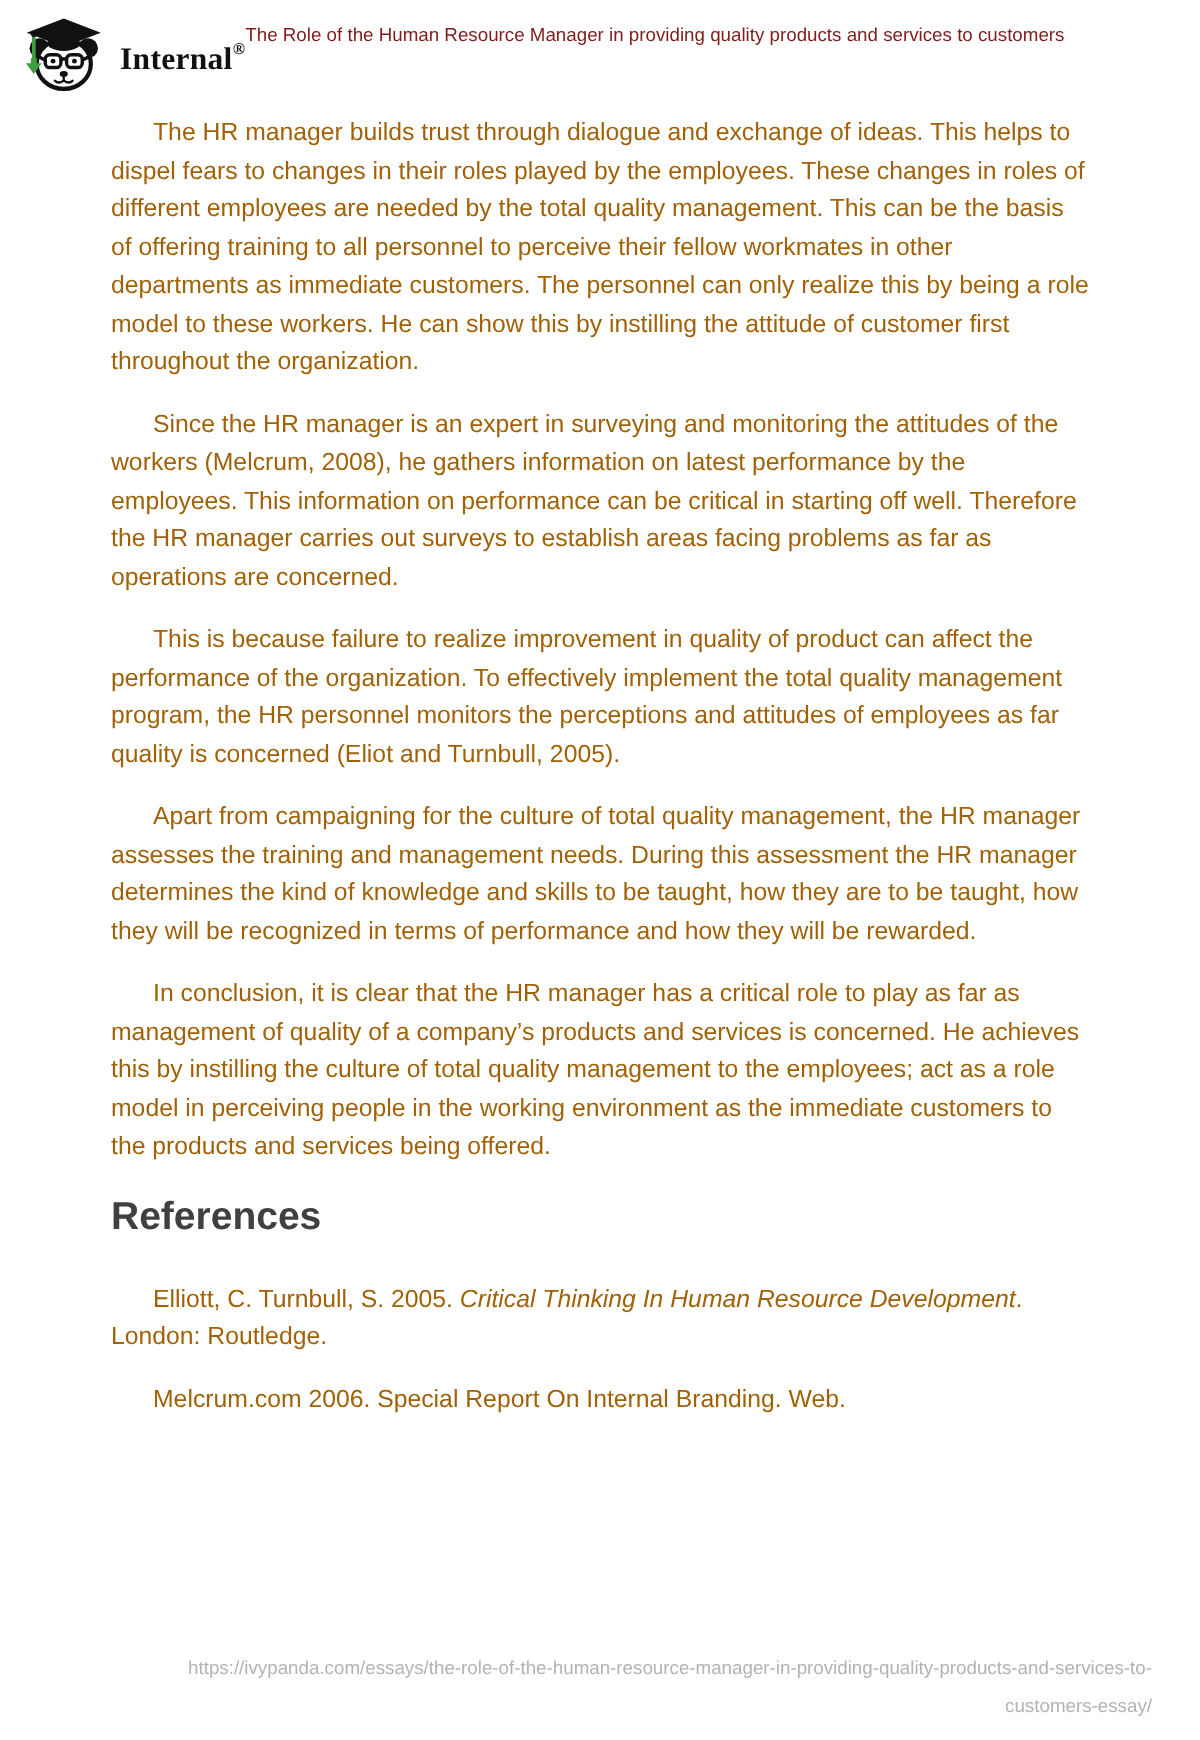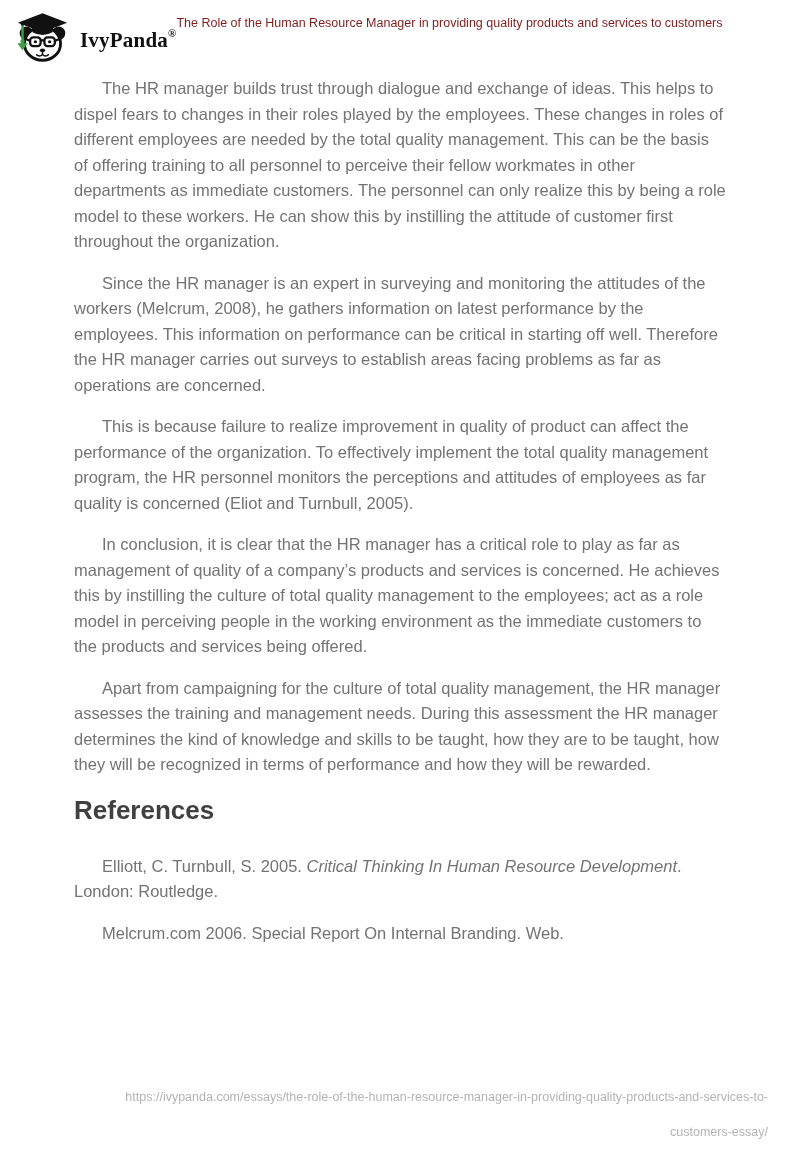--- a/index.html
+++ b/index.html
@@ -54,21 +54,21 @@
   
   .content {
     width: 652px;
     margin: 0 auto;
     padding-top: 12px;
     flex: 1 1 auto;
   }
   .content p {
     font-size: 16.5px;
     line-height: 25.5px;
-    color: #737373;
+    color: #a16207;
     text-indent: 28px;
     margin: 0 0 16px 0;
   }
   .content h1 {
     font-family: "Liberation Sans", sans-serif;
     font-size: 26px;
     line-height: 32px;
     font-weight: bold;
     color: #404040;
     margin: 0 0 28px 0;
@@ -79,21 +79,21 @@
   .footer {
     flex: 0 0 auto;
     padding: 0 32px 10px 32px;
   }
   .footer-url {
     display: block;
     width: 700px;
     margin-left: auto;
     text-align: right;
     font-size: 12.5px;
-    line-height: 35px;
+    line-height: 25px;
     color: #b3b3b3;
     text-decoration: none;
     word-break: normal;
   }
 </style>
 </head>
 <body>
 
 <div class="header">
   <div class="brand">
@@ -115,31 +115,31 @@
       <ellipse cx="30" cy="40" rx="2.8" ry="2" fill="#111111"></ellipse>
       <path d="M30 42 v2.3 M30 44.3 c-1.8 2.4 -4.8 2 -6.2 0.4 M30 44.3 c1.8 2.4 4.8 2 6.2 0.4" stroke="#111111" stroke-width="1.6" fill="none" stroke-linecap="round"></path>
 
       <path d="M30 1 L56 11 L30 21 L4 11 Z" fill="#111111"></path>
       <path d="M19.5 15.5 v5.5 q10.5 5.8 21 0 v-5.5 Z" fill="#111111"></path>
 
       <path d="M9 12 v19" stroke="#3f9e42" stroke-width="2.6" fill="none"></path>
       <path d="M9 40 l-5.5 -7.5 h3.4 v-3.5 h4.2 v3.5 h3.4 Z" fill="#3f9e42"></path>
       <circle cx="9" cy="12" r="2" fill="#111111"></circle>
     </svg>
-    <span class="brand-name"><span>IvyPanda</span><sup class="brand-reg">®</sup></span>
+    <span class="brand-name"><span>Internal</span><sup class="brand-reg">®</sup></span>
   </div>
   <div class="doc-title">The Role of the Human Resource Manager in providing quality products and services to customers</div>
 </div>
 
 <div class="content">
   <p>The HR manager builds trust through dialogue and exchange of ideas. This helps to dispel fears to changes in their roles played by the employees. These changes in roles of different employees are needed by the total quality management. This can be the basis of offering training to all personnel to perceive their fellow workmates in other departments as immediate customers. The personnel can only realize this by being a role model to these workers. He can show this by instilling the attitude of customer first throughout the organization.</p>
   <p>Since the HR manager is an expert in surveying and monitoring the attitudes of the workers (Melcrum, 2008), he gathers information on latest performance by the employees. This information on performance can be critical in starting off well. Therefore the HR manager carries out surveys to establish areas facing problems as far as operations are concerned.</p>
   <p>This is because failure to realize improvement in quality of product can affect the performance of the organization. To effectively implement the total quality management program, the HR personnel monitors the perceptions and attitudes of employees as far quality is concerned (Eliot and Turnbull, 2005).</p>
+  <p>Apart from campaigning for the culture of total quality management, the HR manager assesses the training and management needs. During this assessment the HR manager determines the kind of knowledge and skills to be taught, how they are to be taught, how they will be recognized in terms of performance and how they will be rewarded.</p>
   <p>In conclusion, it is clear that the HR manager has a critical role to play as far as management of quality of a company’s products and services is concerned. He achieves this by instilling the culture of total quality management to the employees; act as a role model in perceiving people in the working environment as the immediate customers to the products and services being offered.</p>
-  <p>Apart from campaigning for the culture of total quality management, the HR manager assesses the training and management needs. During this assessment the HR manager determines the kind of knowledge and skills to be taught, how they are to be taught, how they will be recognized in terms of performance and how they will be rewarded.</p>
 
   <h1>References</h1>
 
   <p class="ref"><span>Elliott, C. Turnbull, S. 2005. </span><em>Critical Thinking In Human Resource Development</em><span>. London: Routledge.</span></p>
   <p class="ref"><span>Melcrum.com 2006. Special Report On Internal Branding. Web.</span><em></em><span></span></p>
 </div>
 
 <div class="footer">
   <a class="footer-url" href="#">https://ivypanda.com/essays/the-role-of-the-human-resource-manager-in-providing-quality-products-and-services-to-customers-essay/</a>
 </div>

